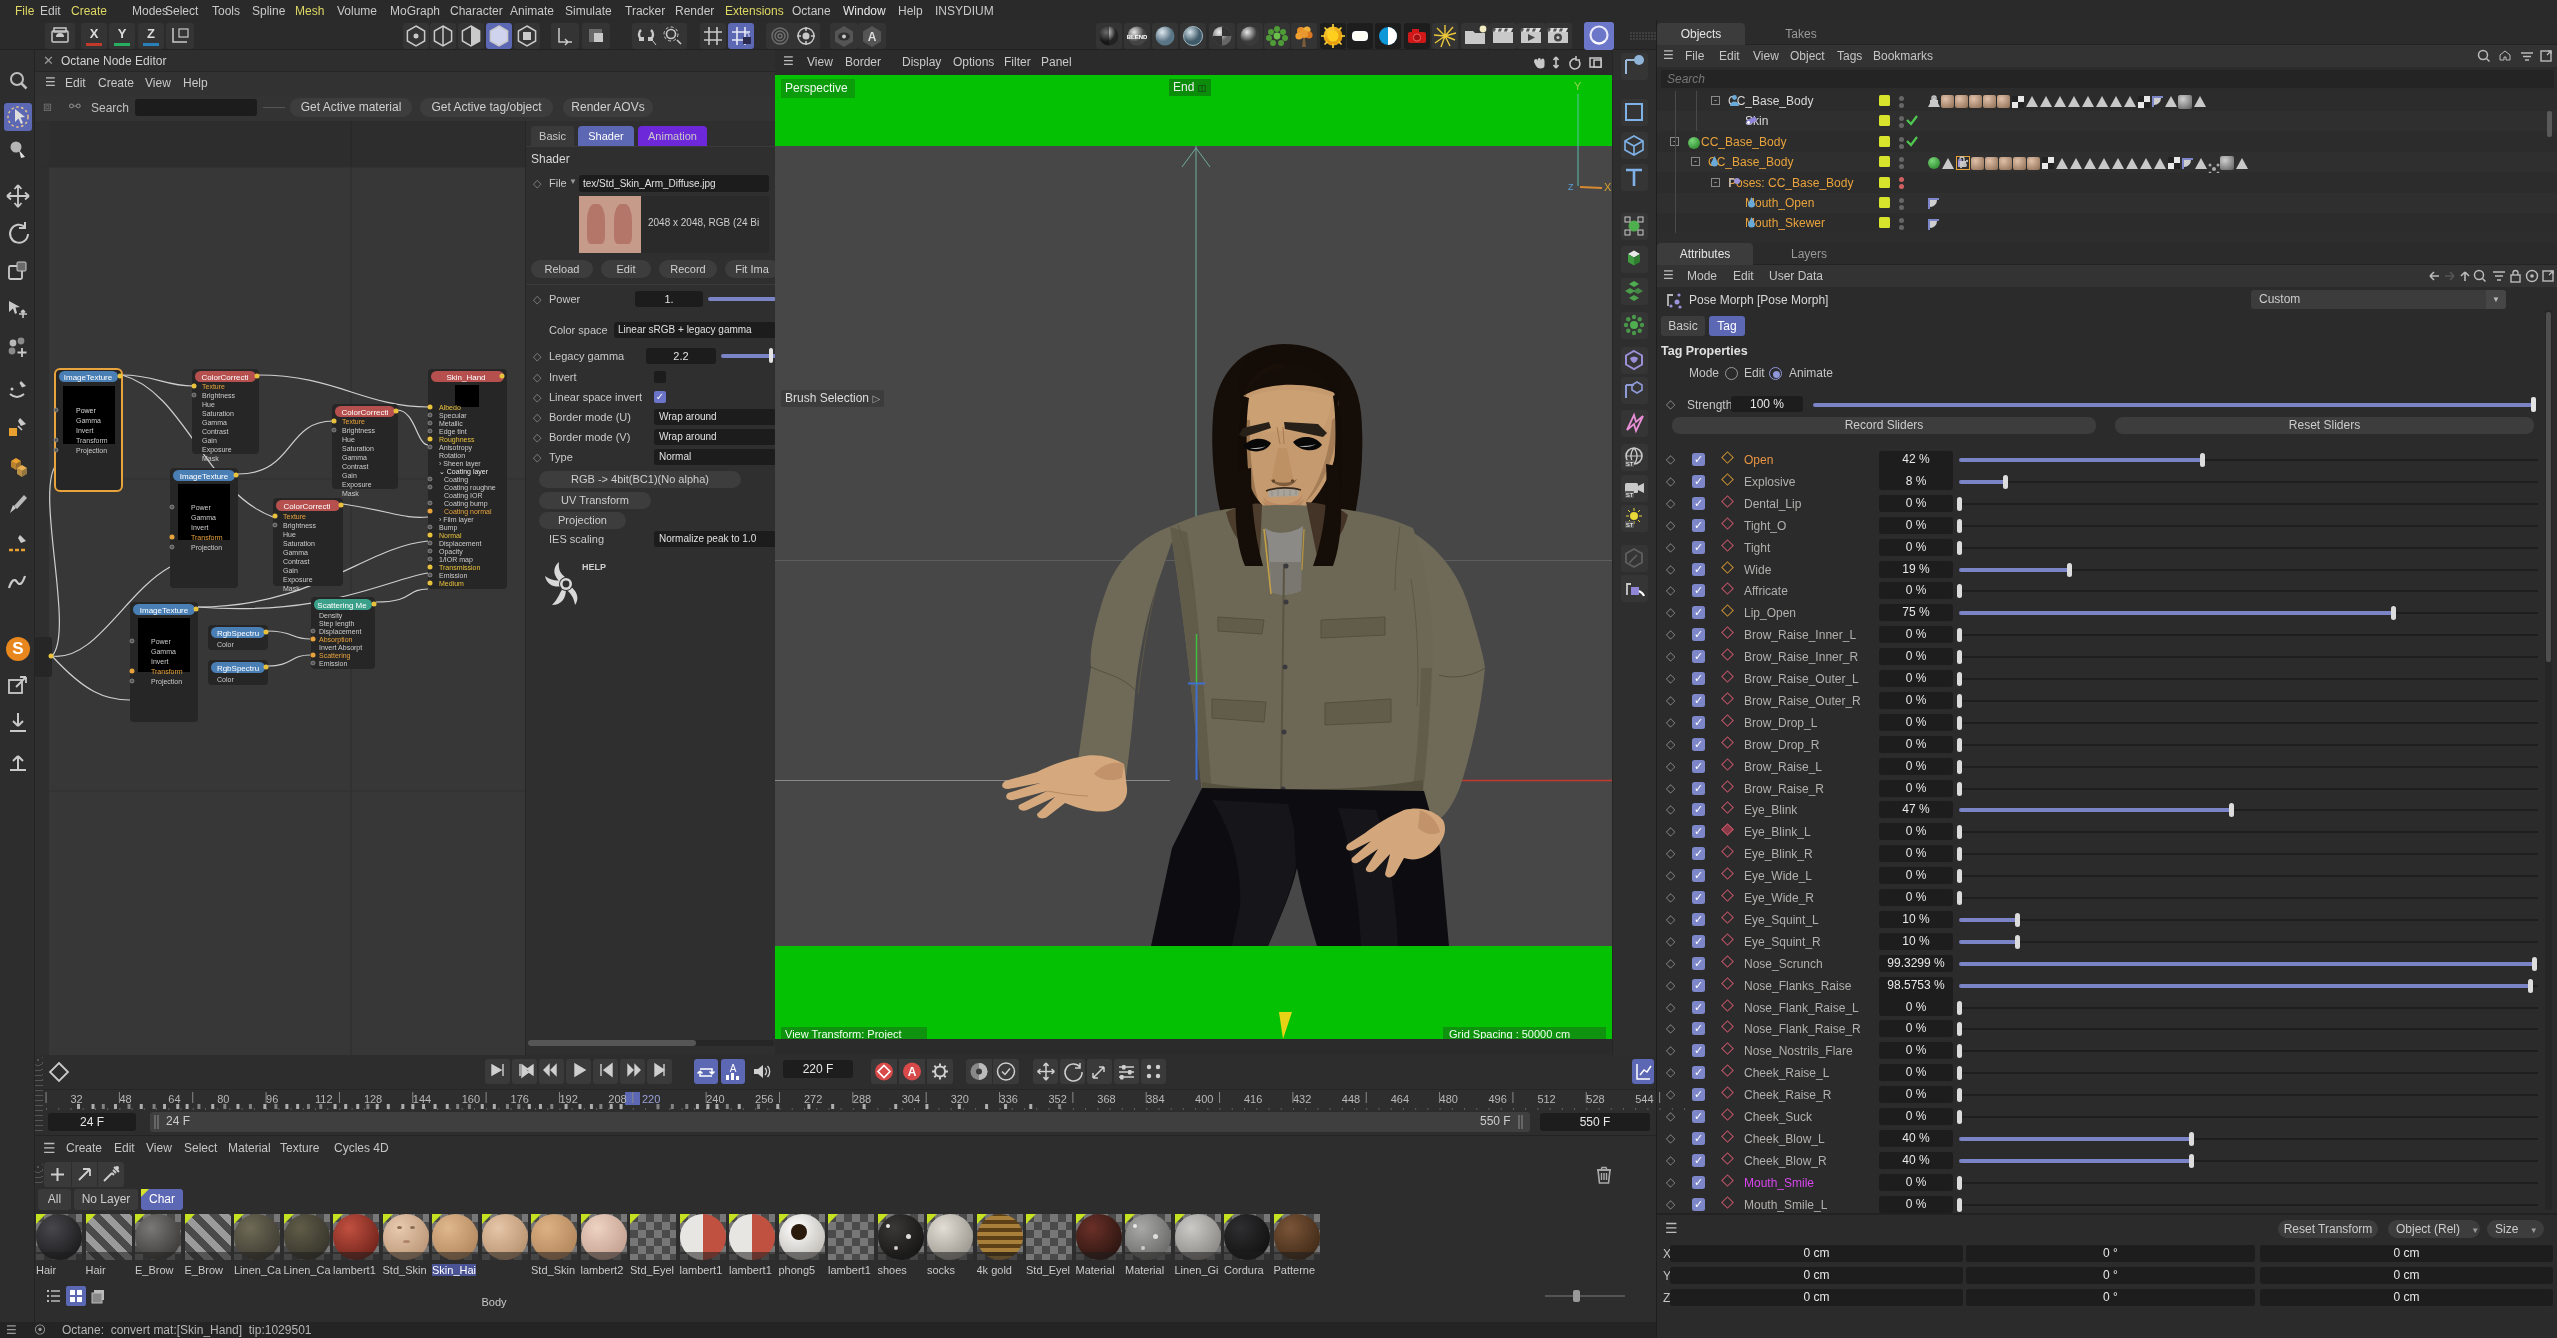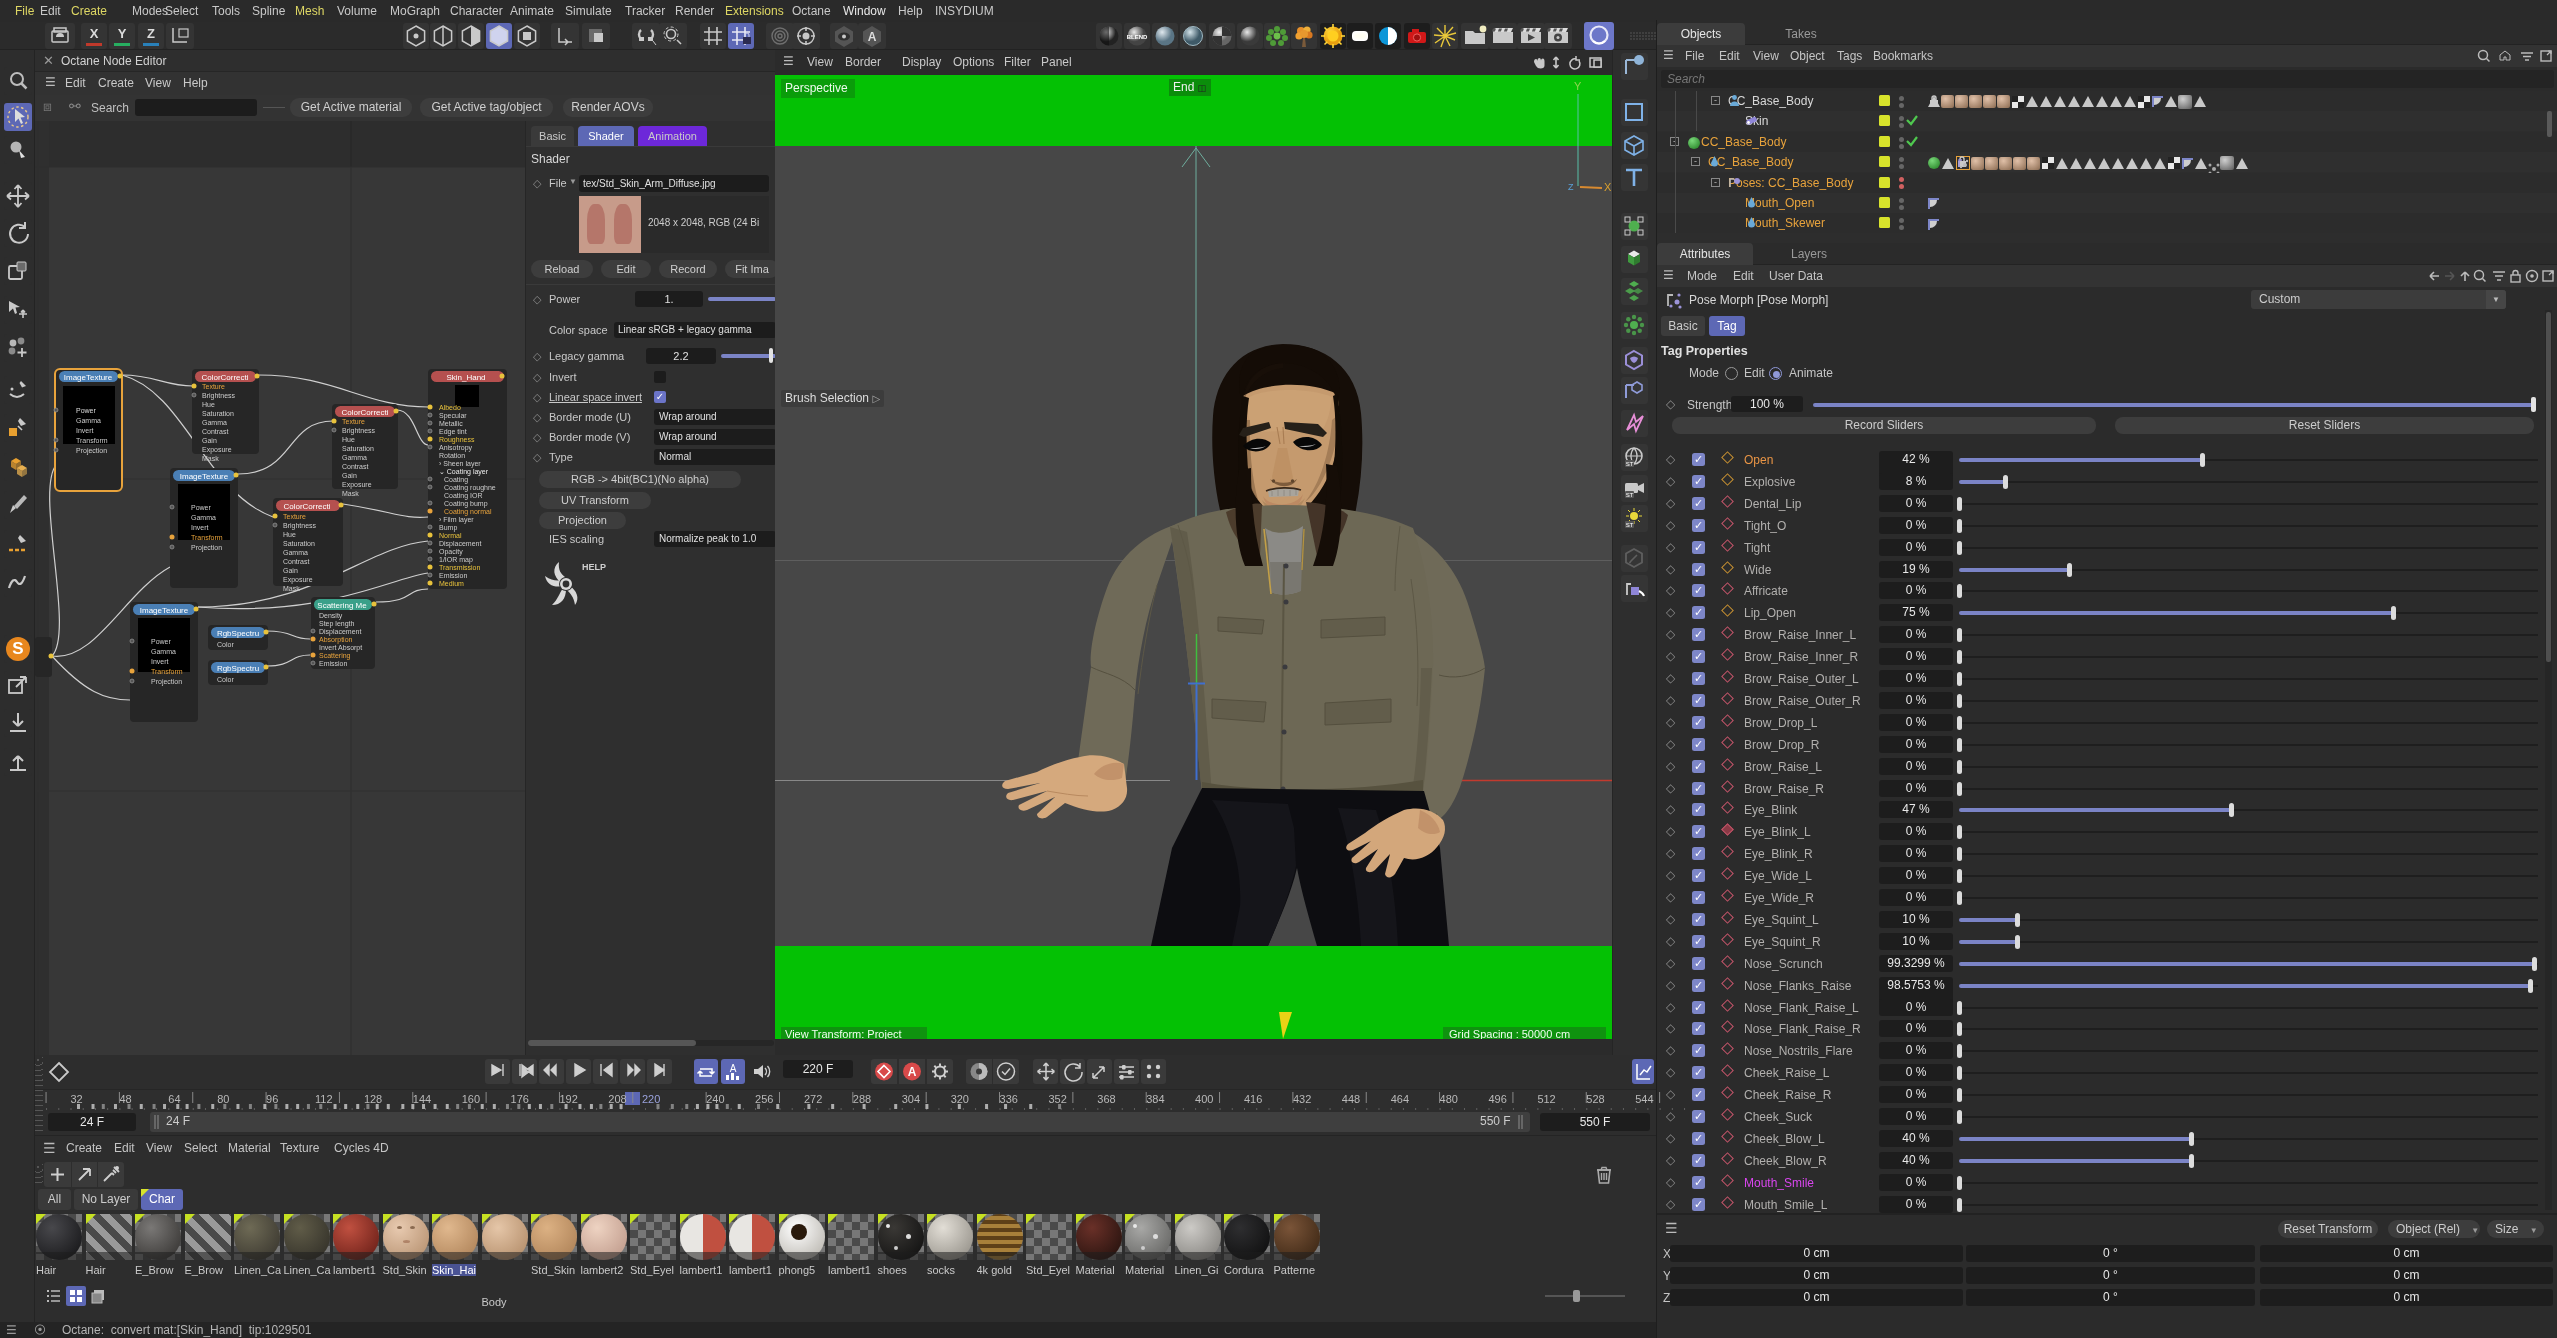--- a/index.html
+++ b/index.html
@@ -787,21 +787,21 @@
     <div class="abs field" style="left:88px;top:201px;width:162px;height:16px;font-size:10px;line-height:16px;padding-left:4px;">Linear sRGB + legacy gamma</div>
     <span class="tx" style="left:7px;top:229px;color:#8a8a8a;">◇</span>
     <span class="tx" style="left:23px;top:229px;">Legacy gamma</span>
     <div class="abs field" style="left:120px;top:227px;width:70px;height:16px;text-align:center;line-height:16px;">2.2</div>
     <div class="abs" style="left:195px;top:233px;width:55px;height:4px;background:#7b84c6;border-radius:2px;"></div>
     <div class="abs" style="left:243px;top:227px;width:4px;height:15px;background:#e3e3e3;border-radius:2px;"></div>
     <span class="tx" style="left:7px;top:250px;color:#8a8a8a;">◇</span>
     <span class="tx" style="left:23px;top:250px;">Invert</span>
     <div class="abs" style="left:128px;top:250px;width:12px;height:12px;background:#1c1c1c;border-radius:2px;"></div>
     <span class="tx" style="left:7px;top:270px;color:#8a8a8a;">◇</span>
-    <span class="tx" style="left:23px;top:270px;text-decoration:underline;">Linear space invert</span>
+    <span class="tx" style="left:23px;top:270px;">Linear space invert</span>
     <div class="abs" style="left:128px;top:270px;width:12px;height:12px;background:#6b74c8;border-radius:2px;color:#fff;font-size:10px;text-align:center;line-height:12px;">✓</div>
     <span class="tx" style="left:7px;top:290px;color:#8a8a8a;">◇</span>
     <span class="tx" style="left:23px;top:290px;">Border mode (U)</span>
     <div class="abs field" style="left:128px;top:288px;width:122px;height:16px;font-size:10px;line-height:16px;padding-left:5px;">Wrap around</div>
     <span class="tx" style="left:7px;top:310px;color:#8a8a8a;">◇</span>
     <span class="tx" style="left:23px;top:310px;">Border mode (V)</span>
     <div class="abs field" style="left:128px;top:308px;width:122px;height:16px;font-size:10px;line-height:16px;padding-left:5px;">Wrap around</div>
     <span class="tx" style="left:7px;top:330px;color:#8a8a8a;">◇</span>
     <span class="tx" style="left:23px;top:330px;">Type</span>
     <div class="abs field" style="left:128px;top:328px;width:122px;height:16px;font-size:10px;line-height:16px;padding-left:5px;">Normal</div>

